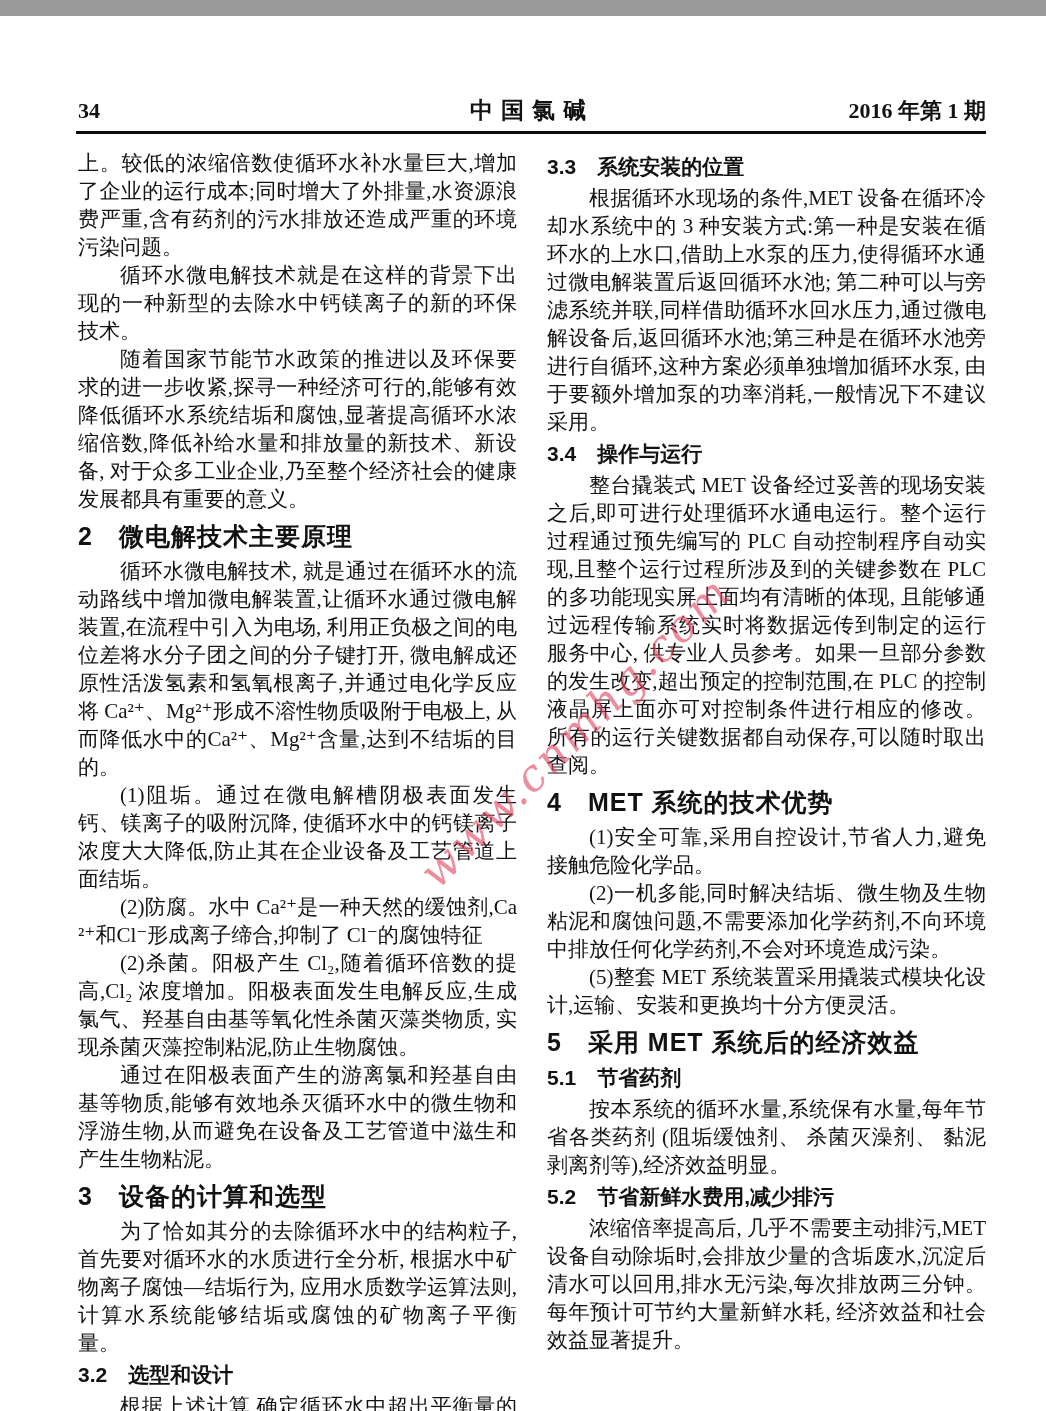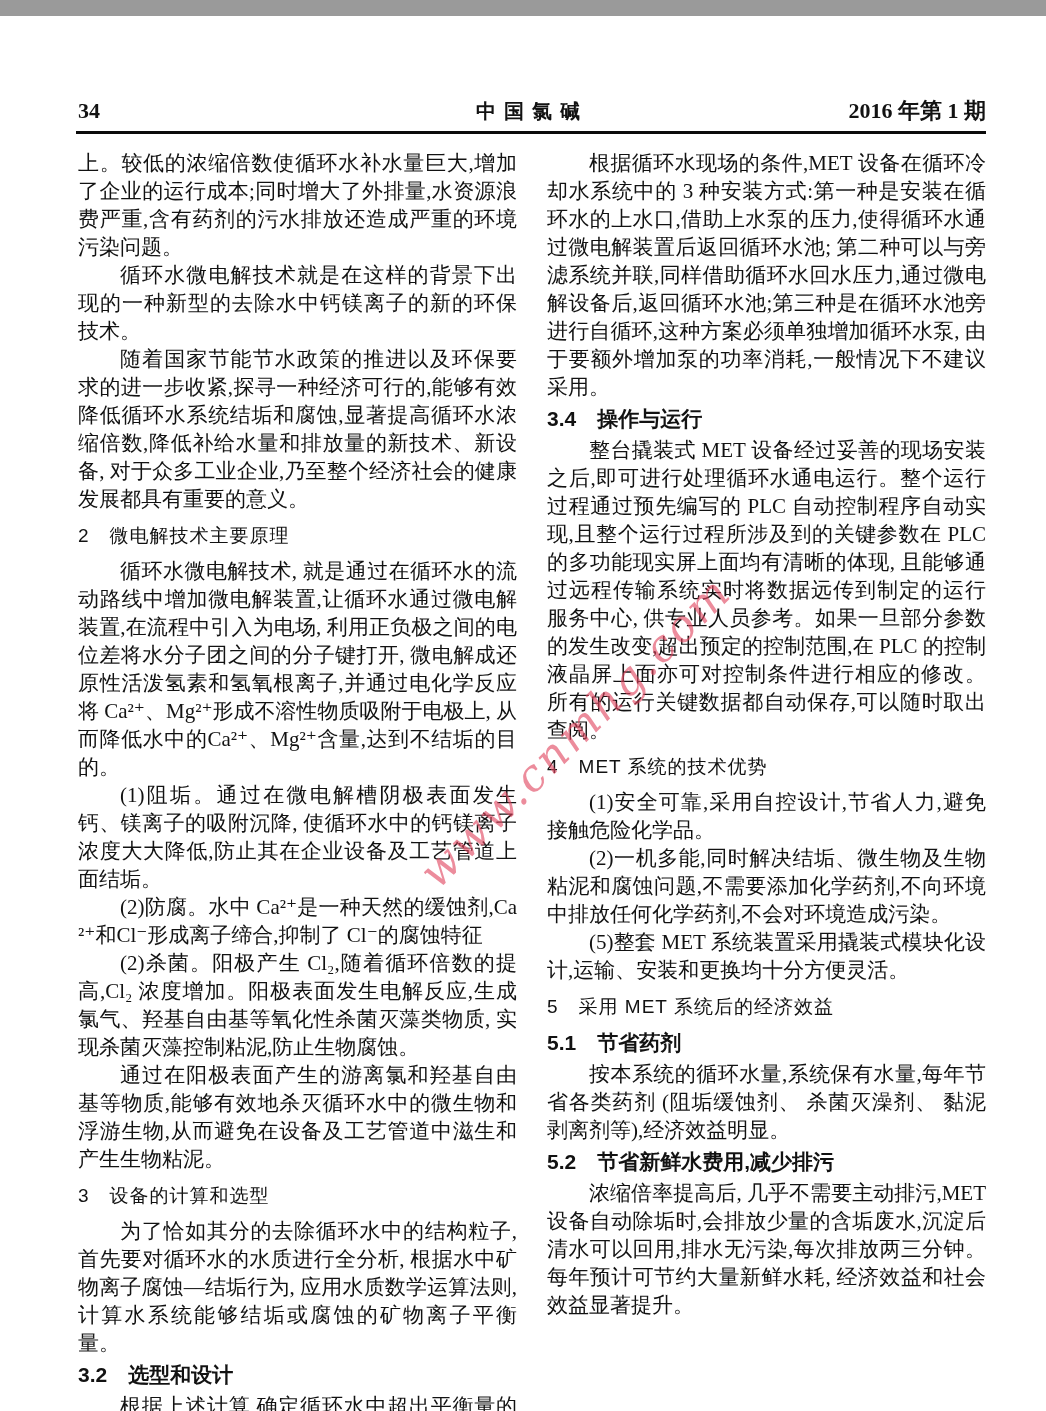--- a/index.html
+++ b/index.html
@@ -12,40 +12,40 @@
     overflow:hidden;
     font-family:"Liberation Serif","DejaVu Serif",serif;
     color:#121212;
   }
   .header{
     display:flex;align-items:baseline;
     margin:82px 60px 0 78px;
     font-size:22px;line-height:26px;
   }
   .pageno{width:160px;text-align:left;font-weight:bold;}
-  .jtitle{flex:1;text-align:center;font-weight:bold;letter-spacing:8px;font-size:20px;}
+  .jtitle{flex:1;text-align:center;font-weight:bold;letter-spacing:8px;font-size:23px;}
   .issue{width:160px;text-align:right;font-weight:bold;}
   .rule{margin:7px 60px 0 76px;border-top:3px solid #0a0a0a;}
   .body{
     display:flex;gap:30px;
     margin:15px 60px 0 78px;
   }
   .col{flex:1;min-width:0;}
   .para{
     margin:0;
     font-size:21px;line-height:28px;
     text-align:justify;
     text-indent:2em;
     word-break:break-all;
   }
   .para.no-indent{text-indent:0;}
   .h1{
     font-family:"Liberation Sans","DejaVu Sans",sans-serif;
-    font-weight:normal;
-    font-size:19px;line-height:34px;
+    font-weight:bold;
+    font-size:25px;line-height:34px;
     margin:6px 0 4px 0;
     letter-spacing:1px;
   }
   .h2{
     font-family:"Liberation Sans","DejaVu Sans",sans-serif;
     font-weight:bold;
     font-size:21px;line-height:30px;
     margin:3px 0 2px 0;
   }
   .watermark{
@@ -84,20 +84,21 @@
         <p class="para">(1)阻垢。通过在微电解槽阴极表面发生钙、镁离子的吸附沉降, 使循环水中的钙镁离子浓度大大降低,防止其在企业设备及工艺管道上面结垢。</p>
         <p class="para">(2)防腐。水中 Ca²⁺是一种天然的缓蚀剂,Ca²⁺和Cl⁻形成离子缔合,抑制了 Cl⁻的腐蚀特征</p>
         <p class="para">(2)杀菌。阳极产生 Cl₂,随着循环倍数的提高,Cl₂ 浓度增加。阳极表面发生电解反应,生成氯气、羟基自由基等氧化性杀菌灭藻类物质, 实现杀菌灭藻控制粘泥,防止生物腐蚀。</p>
         <p class="para">通过在阳极表面产生的游离氯和羟基自由基等物质,能够有效地杀灭循环水中的微生物和浮游生物,从而避免在设备及工艺管道中滋生和产生生物粘泥。</p>
         <div class="h1">3　设备的计算和选型</div>
         <p class="para">为了恰如其分的去除循环水中的结构粒子,首先要对循环水的水质进行全分析, 根据水中矿物离子腐蚀—结垢行为, 应用水质数学运算法则,计算水系统能够结垢或腐蚀的矿物离子平衡量。</p>
         <div class="h2">3.2　选型和设计</div>
         <p class="para">根据上述计算,确定循环水中超出平衡量的多余矿物离子量,按照微电解的相关电解特性,设计微电解设备运行参数(电流、电压、流量),计算出微电解装置的电解面积,确定装置结构型式,完成反应器设计。</p>
       </div>
     <div class="col" id="col-right">
+        <div class="h2">3.3　系统安装的位置</div>
         <p class="para">根据循环水现场的条件,MET 设备在循环冷却水系统中的 3 种安装方式:第一种是安装在循环水的上水口,借助上水泵的压力,使得循环水通过微电解装置后返回循环水池; 第二种可以与旁滤系统并联,同样借助循环水回水压力,通过微电解设备后,返回循环水池;第三种是在循环水池旁进行自循环,这种方案必须单独增加循环水泵, 由于要额外增加泵的功率消耗,一般情况下不建议采用。</p>
         <div class="h2">3.4　操作与运行</div>
         <p class="para">整台撬装式 MET 设备经过妥善的现场安装之后,即可进行处理循环水通电运行。整个运行过程通过预先编写的 PLC 自动控制程序自动实现,且整个运行过程所涉及到的关键参数在 PLC 的多功能现实屏上面均有清晰的体现, 且能够通过远程传输系统实时将数据远传到制定的运行服务中心, 供专业人员参考。如果一旦部分参数的发生改变,超出预定的控制范围,在 PLC 的控制液晶屏上面亦可对控制条件进行相应的修改。 所有的运行关键数据都自动保存,可以随时取出查阅。</p>
         <div class="h1">4　MET 系统的技术优势</div>
         <p class="para">(1)安全可靠,采用自控设计,节省人力,避免接触危险化学品。</p>
         <p class="para">(2)一机多能,同时解决结垢、微生物及生物粘泥和腐蚀问题,不需要添加化学药剂,不向环境中排放任何化学药剂,不会对环境造成污染。</p>
         <p class="para">(5)整套 MET 系统装置采用撬装式模块化设计,运输、安装和更换均十分方便灵活。</p>
         <div class="h1">5　采用 MET 系统后的经济效益</div>
         <div class="h2">5.1　节省药剂</div>
         <p class="para">按本系统的循环水量,系统保有水量,每年节省各类药剂 (阻垢缓蚀剂、 杀菌灭澡剂、 黏泥剥离剂等),经济效益明显。</p>

